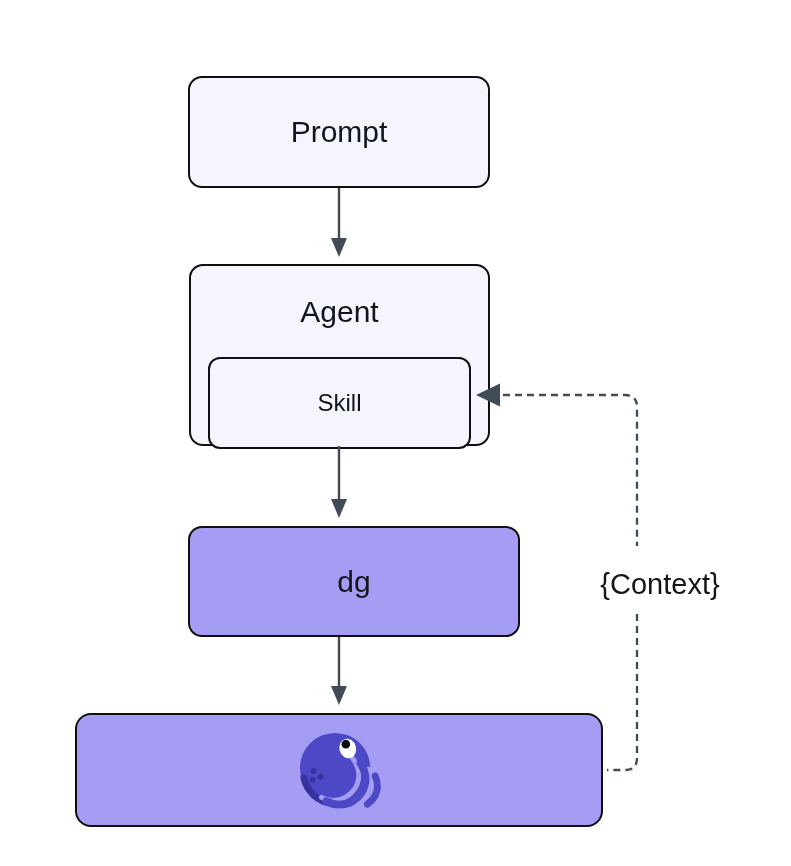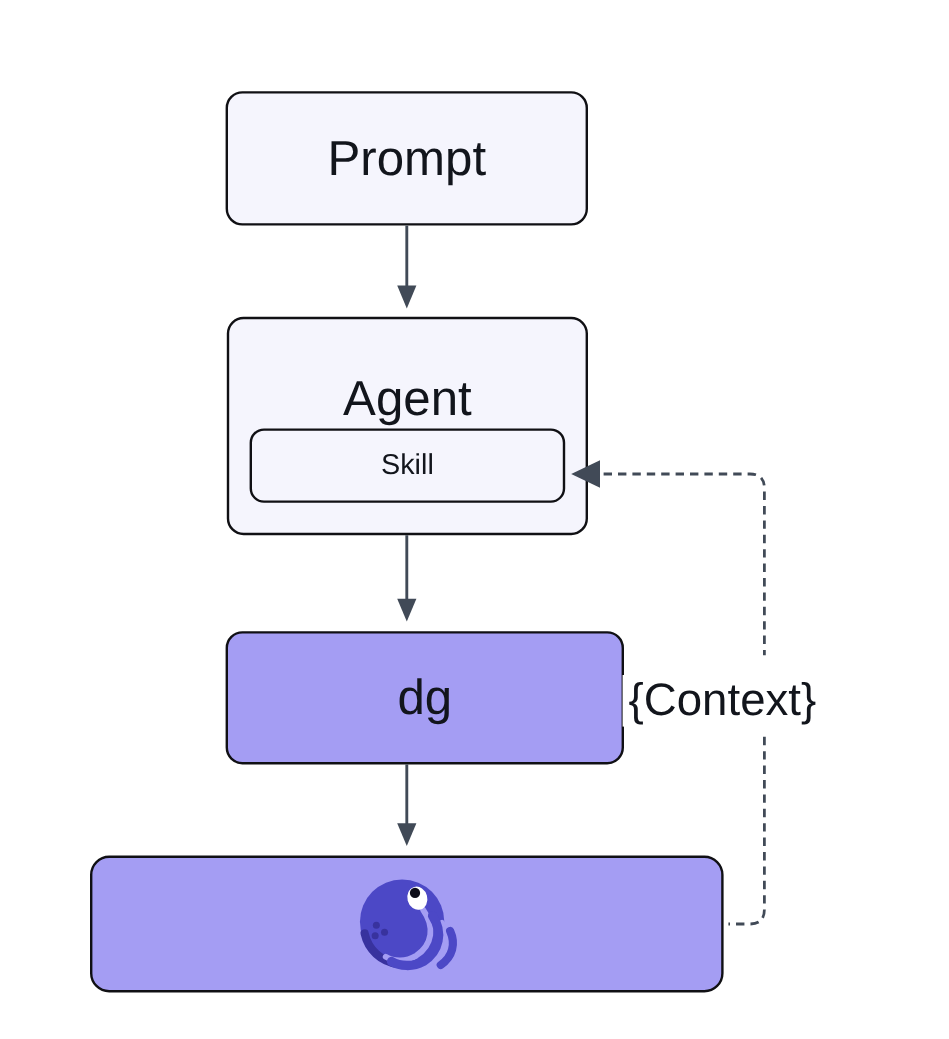--- a/index.html
+++ b/index.html
@@ -16,30 +16,30 @@
     position: absolute;
     box-sizing: border-box;
     border: 2.5px solid var(--border, #101014);
     background: var(--node-light, #f5f5fd);
     border-radius: 14px;
     display: flex;
     align-items: center;
     justify-content: center;
   }
   .node-label {
-    font-size: 41px;
+    font-size: 30px;
     line-height: 1;
     color: var(--text, #12151c);
     white-space: nowrap;
   }
   #node-prompt { left: 188px; top: 76px;  width: 302px; height: 112px; }
   #node-agent  { left: 189px; top: 264px; width: 301px; height: 182px;
                  flex-direction: column; justify-content: flex-start; }
-  #agent-label-area { height: 92px; display: flex; align-items: center; justify-content: center; margin-top: 20px; }
-  #node-skill  { left: 17px; top: 91px; width: 263px; height: 62px;
+  #agent-label-area { height: 92px; display: flex; align-items: center; justify-content: center; }
+  #node-skill  { left: 17px; top: 91px; width: 263px; height: 92px;
                  border-radius: 12px; }
   #node-skill .node-label { font-size: 24px; }
   #node-dg     { left: 188px; top: 526px; width: 332px; height: 111px;
                  background: var(--node-purple, #a49df3); }
   #node-octopus{ left: 75px;  top: 713px; width: 528px; height: 114px;
                  background: var(--node-purple, #a49df3); border-radius: 16px; }
 
   .connector-layer {
     position: absolute;
     left: 0; top: 0;
@@ -47,23 +47,23 @@
     pointer-events: none;
     z-index: 5;
   }
   .edge-line { stroke: var(--connector, #414a57); stroke-width: 2.4; fill: none; }
   .edge-head { fill: var(--connector, #414a57); stroke: none; }
   .edge-dash { stroke: var(--connector, #414a57); stroke-width: 2.3; fill: none;
                stroke-dasharray: 7 5; }
 
   .edge-label {
     position: absolute;
-    left: 602px; top: 584px;
+    left: 660px; top: 584px;
     transform: translate(-50%, -50%);
-    font-size: 38px;
+    font-size: 29px;
     background: var(--canvas, #ffffff);
     padding: 0 5px;
     white-space: nowrap;
     z-index: 6;
     color: var(--text, #12151c);
   }
 
   
   .octo-body-fill   { fill: var(--octo-body, #4c48c6); }
   .octo-dark-fill   { fill: var(--octo-dark, #38329e); }

